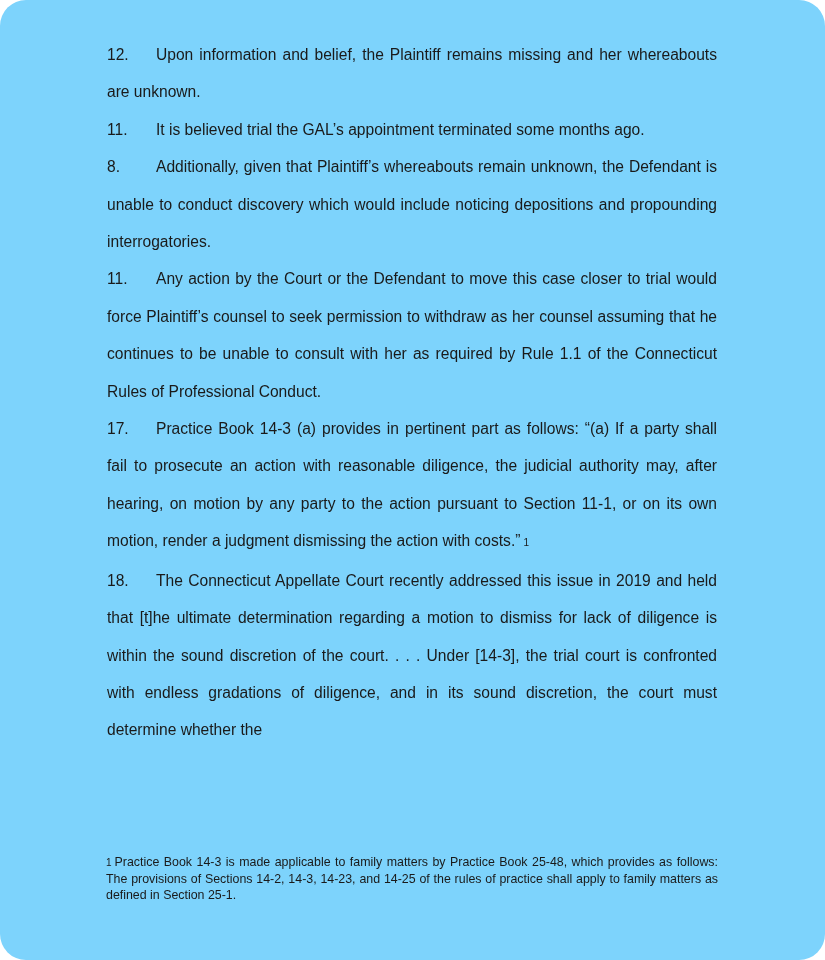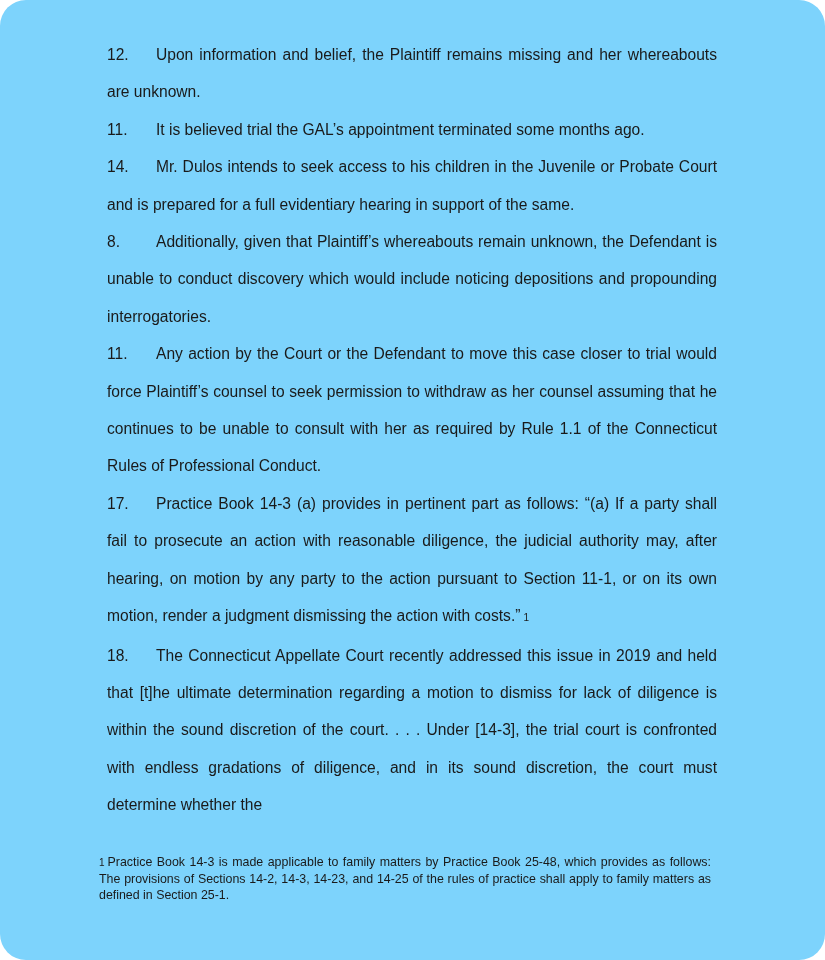--- a/index.html
+++ b/index.html
@@ -9,33 +9,32 @@
     font-family: Liberation Sans, sans-serif; color: #1a1a1a; border-radius: 26px;
   }
   .body-text {
     position: absolute; left: 107px; top: 36px; width: 610px;
     font-size: 15.6px; line-height: 37.4px;
   }
   .para { margin: 0; text-align: justify; text-align-last: left; }
   .num { display: inline-block; width: 49px; }
   .fnref { font-size: 10px; vertical-align: baseline; margin-left: 3px; }
   .footnote {
-    position: absolute; left: 99px; top: 854px; width: 612px;
+    position: absolute; left: 106px; top: 854px; width: 612px;
     font-size: 12.4px; line-height: 16px; text-align: justify; text-align-last: left;
   }
   .fn-mark { font-size: 10px; margin-right: 3px; }
 </style>
 </head>
 <body>
 
 <div class="page">
   <div class="body-text">
     <p class="para"><span class="num">12.</span><span>Upon information and belief, the Plaintiff remains missing and her whereabouts are unknown.</span></p>
     <p class="para"><span class="num">11.</span><span>It is believed trial the GAL’s appointment terminated some months ago.</span></p>
-    <p class="para"><span class="num">14.</span><span>Mr. Dulos intends to seek access to his children in the Juvenile or Probate Court and is prepared for a full evidentiary hearing in support of the same.</span></p>
     <p class="para"><span class="num">8.</span><span>Additionally, given that Plaintiff’s whereabouts remain unknown, the Defendant is unable to conduct discovery which would include noticing depositions and propounding interrogatories.</span></p>
     <p class="para"><span class="num">11.</span><span>Any action by the Court or the Defendant to move this case closer to trial would force Plaintiff’s counsel to seek permission to withdraw as her counsel assuming that he continues to be unable to consult with her as required by Rule 1.1 of the Connecticut Rules of Professional Conduct.</span></p>
     <p class="para"><span class="num">17.</span><span>Practice Book 14-3 (a) provides in pertinent part as follows: “(a) If a party shall fail to prosecute an action with reasonable diligence, the judicial authority may, after hearing, on motion by any party to the action pursuant to Section 11-1, or on its own motion, render a judgment dismissing the action with costs.”</span><span class="fnref">1</span></p>
     <p class="para"><span class="num">18.</span><span>The Connecticut Appellate Court recently addressed this issue in 2019 and held that [t]he ultimate determination regarding a motion to dismiss for lack of diligence is within the sound discretion of the court. . . . Under [14-3], the trial court is confronted with endless gradations of diligence, and in its sound discretion, the court must determine whether the</span></p>
   </div>
 
   <div class="footnote"><span class="fn-mark">1</span><span>Practice Book 14-3 is made applicable to family matters by Practice Book 25-48, which provides as follows: The provisions of Sections 14-2, 14-3, 14-23, and 14-25 of the rules of practice shall apply to family matters as defined in Section 25-1.</span></div>
 </div>
 
 </body></html>

